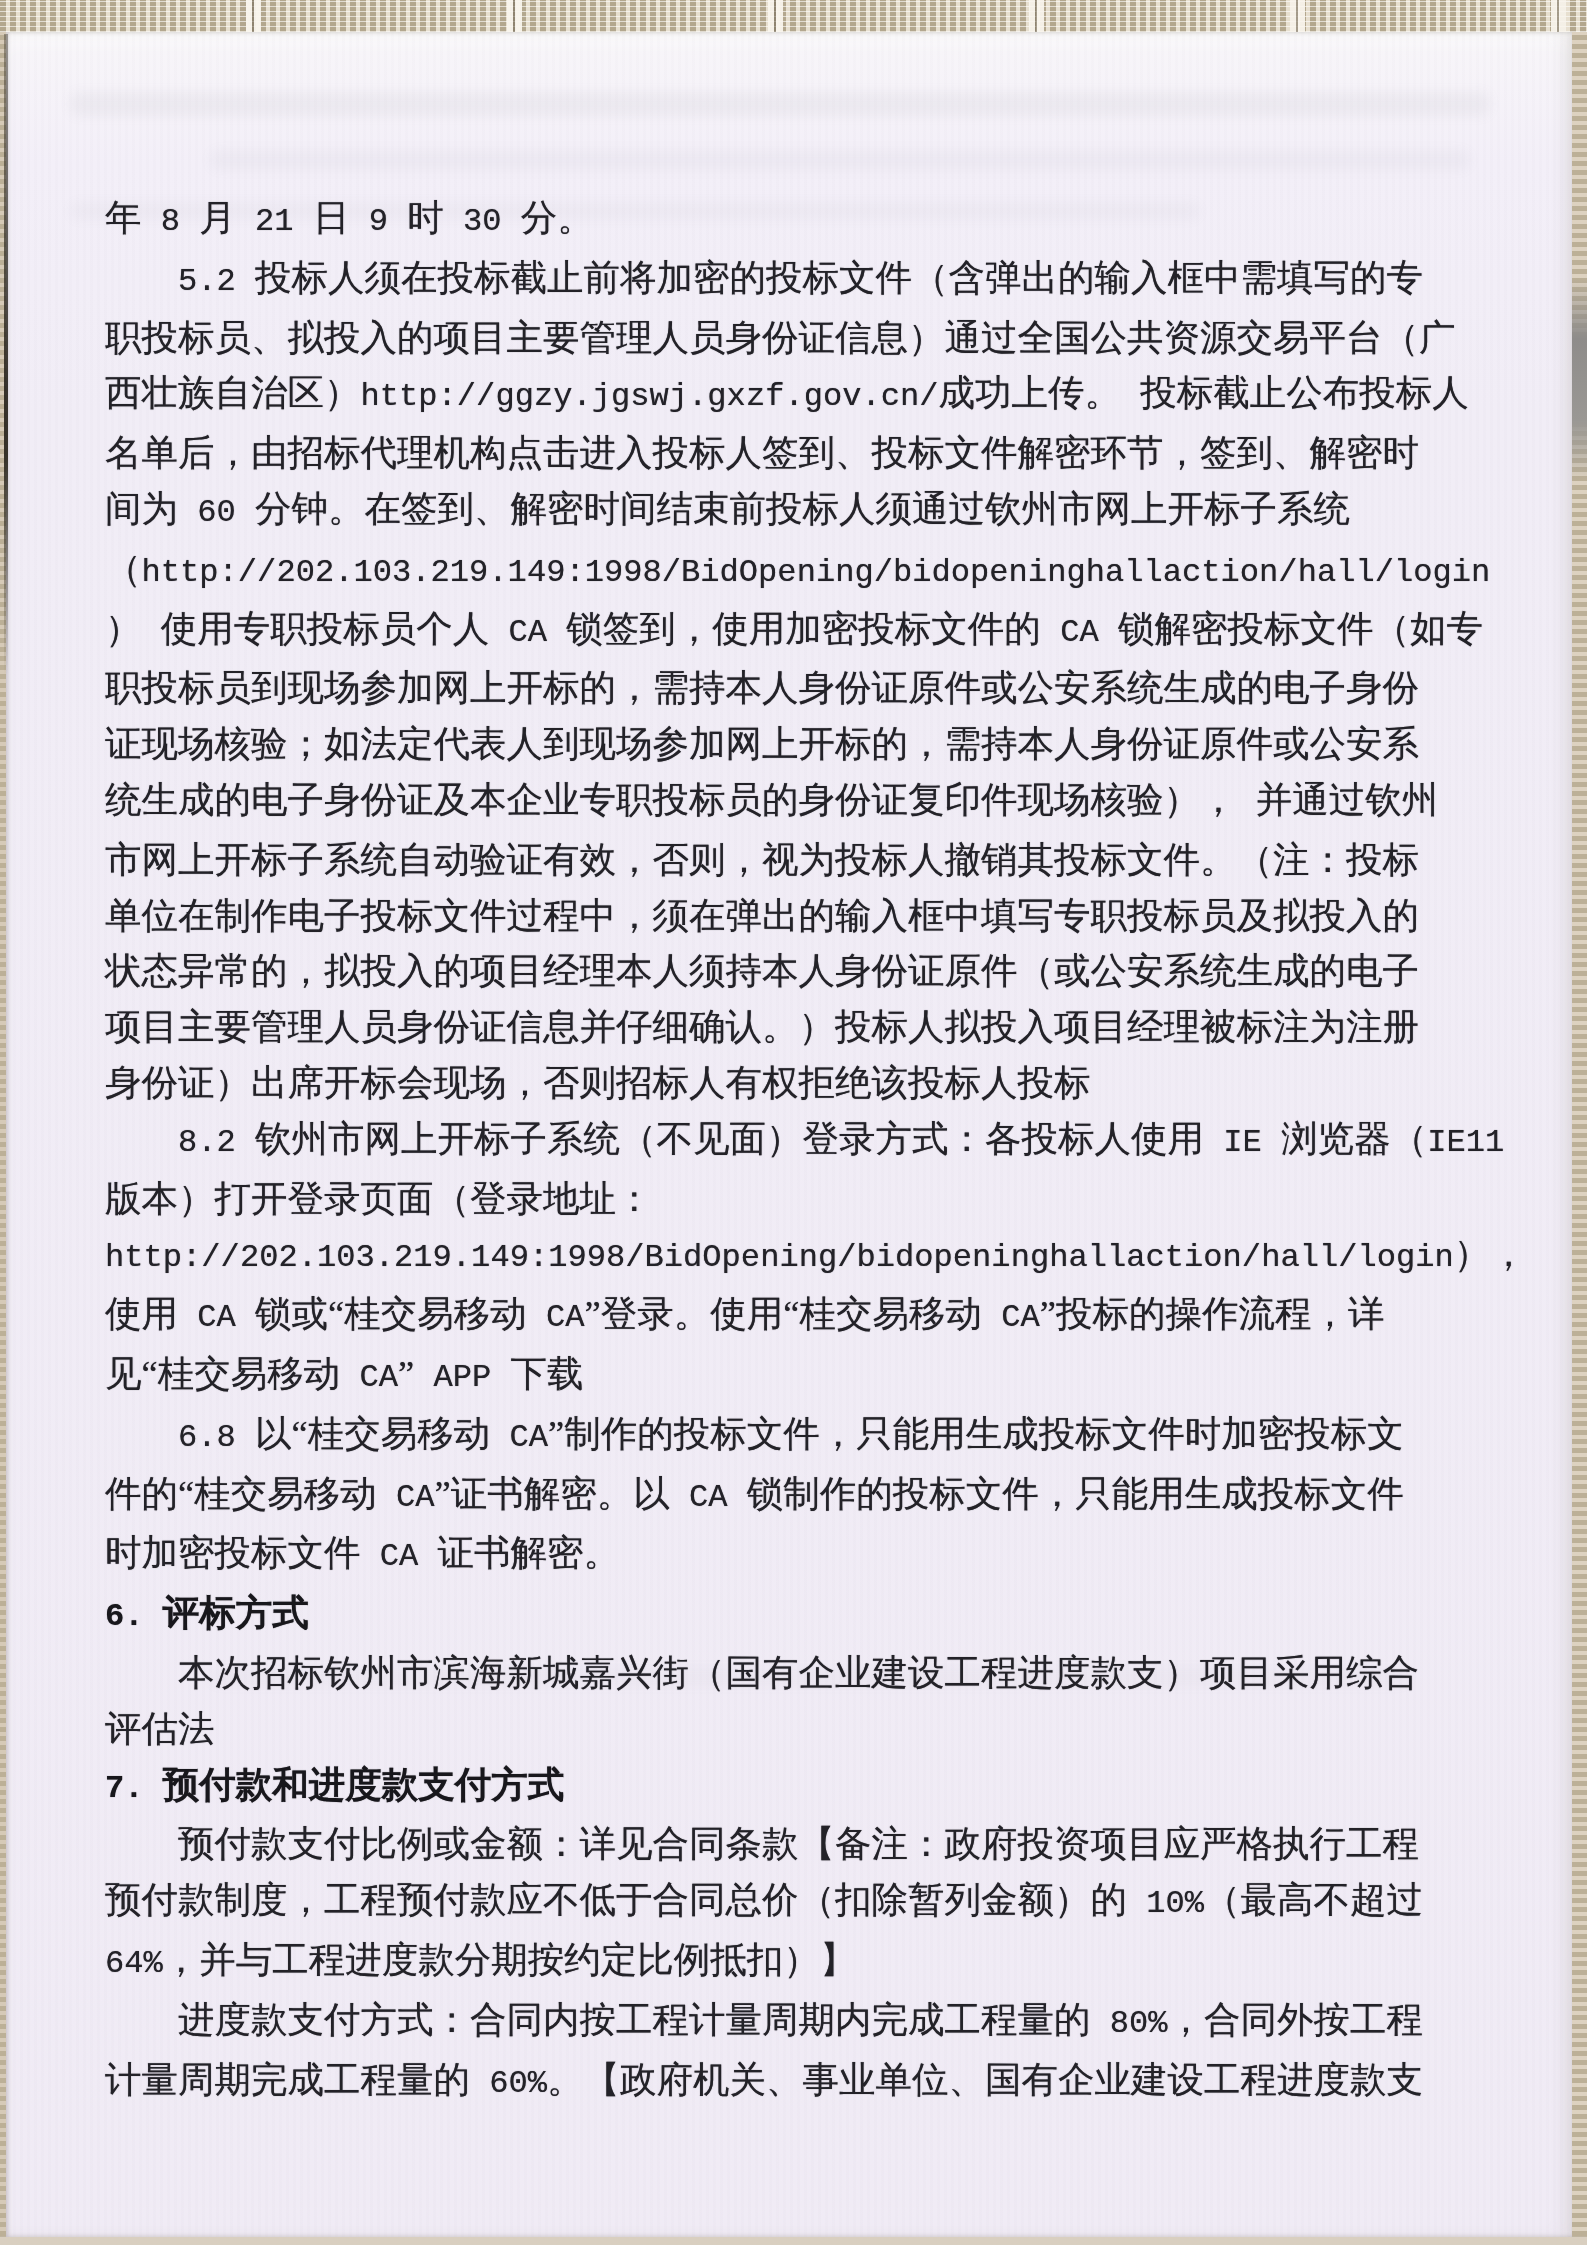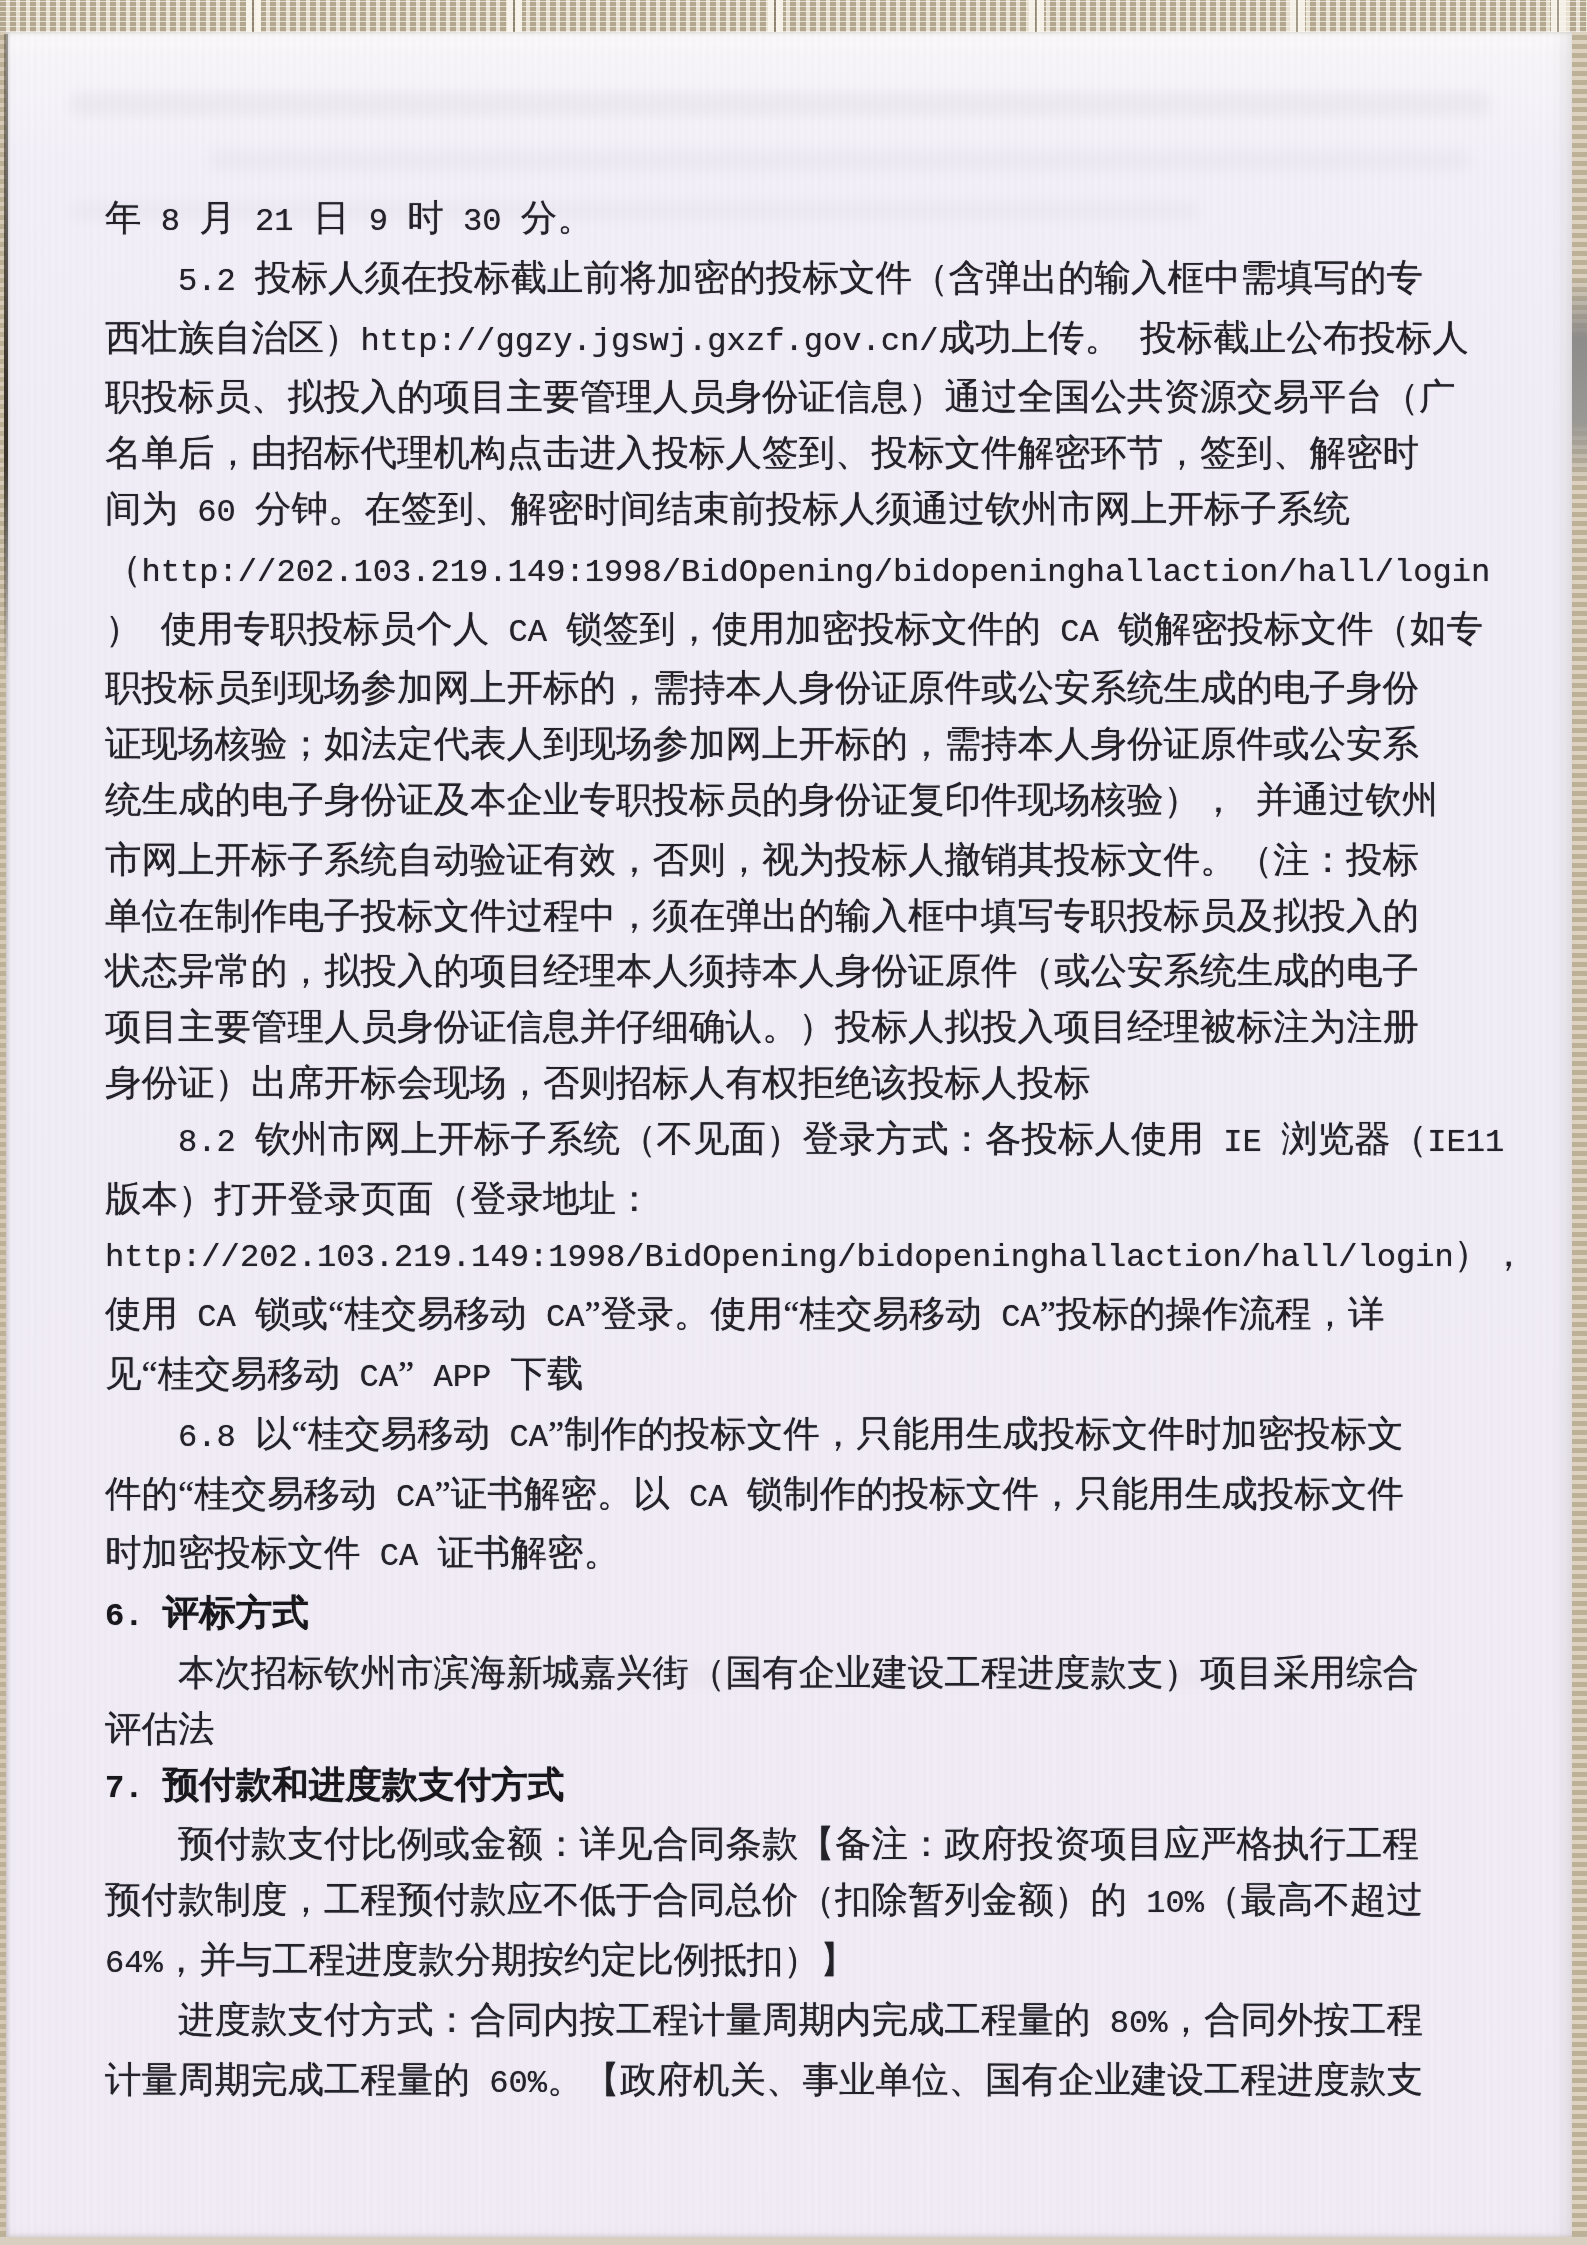--- a/index.html
+++ b/index.html
@@ -105,22 +105,22 @@
   <div class="edge-shadow-left"></div>
 
   <div class="wisp w1"></div>
   <div class="wisp w2"></div>
   <div class="wisp w3"></div>
   <div class="wisp w4"></div>
 
   <div class="doc-text" id="doc-text">
       <div class="line"><span class="seg">年<span class="lat"> 8 </span>月<span class="lat"> 21 </span>日<span class="lat"> 9 </span>时<span class="lat"> 30 </span>分。</span></div>
       <div class="line indent"><span class="seg"><span class="lat">5.2 </span>投标人须在投标截止前将加密的投标文件（含弹出的输入框中需填写的专</span></div>
+      <div class="line"><span class="seg">职投标员、拟投入的项目主要管理人员身份证信息）通过全国公共资源交易平台（广</span></div>
       <div class="line"><span class="seg">西壮族自治区）<span class="lat">http://ggzy.jgswj.gxzf.gov.cn/</span>成功上传。<span class="lat"> </span>投标截止公布投标人</span></div>
-      <div class="line"><span class="seg">职投标员、拟投入的项目主要管理人员身份证信息）通过全国公共资源交易平台（广</span></div>
       <div class="line"><span class="seg">名单后，由招标代理机构点击进入投标人签到、投标文件解密环节，签到、解密时</span></div>
       <div class="line"><span class="seg">间为<span class="lat"> 60 </span>分钟。在签到、解密时间结束前投标人须通过钦州市网上开标子系统</span></div>
       <div class="line"><span class="seg">（<span class="lat">http://202.103.219.149:1998/BidOpening/bidopeninghallaction/hall/login</span></span></div>
       <div class="line"><span class="seg">）<span class="lat"> </span>使用专职投标员个人<span class="lat"> CA </span>锁签到，使用加密投标文件的<span class="lat"> CA </span>锁解密投标文件（如专</span></div>
       <div class="line"><span class="seg">职投标员到现场参加网上开标的，需持本人身份证原件或公安系统生成的电子身份</span></div>
       <div class="line"><span class="seg">证现场核验；如法定代表人到现场参加网上开标的，需持本人身份证原件或公安系</span></div>
       <div class="line"><span class="seg">统生成的电子身份证及本企业专职投标员的身份证复印件现场核验），<span class="lat"> </span>并通过钦州</span></div>
       <div class="line"><span class="seg">市网上开标子系统自动验证有效，否则，视为投标人撤销其投标文件。（注：投标</span></div>
       <div class="line"><span class="seg">单位在制作电子投标文件过程中，须在弹出的输入框中填写专职投标员及拟投入的</span></div>
       <div class="line"><span class="seg">状态异常的，拟投入的项目经理本人须持本人身份证原件（或公安系统生成的电子</span></div>

